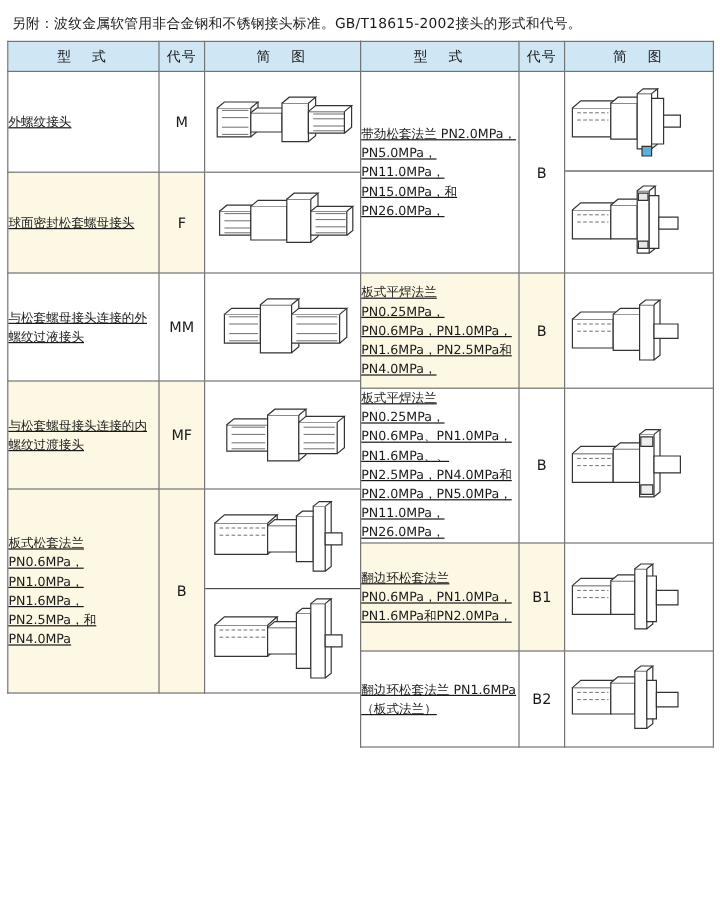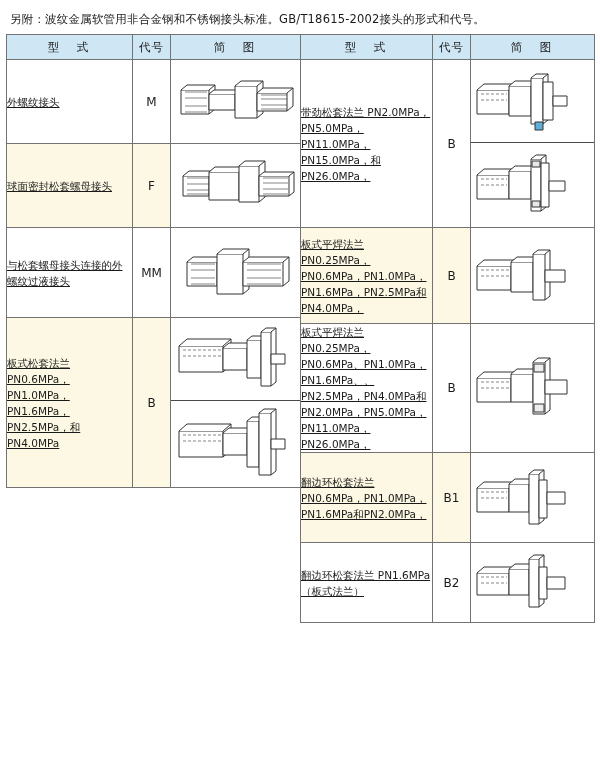--- a/index.html
+++ b/index.html
@@ -184,20 +184,41 @@
                     <path d="M70 30 h40 v24 h-40 z" fill="#fff"></path>
                     <path d="M70 30 l6 -5 h40 l-6 5" fill="#fff"></path>
                     <path d="M116 25 v24 l-6 5"></path>
                     <path d="M74 32 h34 M74 38 h34 M74 46 h34 M74 52 h34" stroke-width="0.6"></path>
                     <path d="M18 32 h24 M18 38 h24 M18 46 h24 M18 52 h24" stroke-width="0.6"></path>
                   </g>
                 </svg>
               </td>
             </tr>
 
+            <tr style="height:90px;">
+              <td class="type yellow">与松套螺母接头连接的内螺纹过渡接头</td>
+              <td class="code yellow">MF</td>
+              <td class="fig white">
+                <svg width="126" height="82" viewBox="0 0 126 82">
+                  <g fill="none" stroke="#333" stroke-width="1">
+                    <path d="M16 32 h34 v22 h-34 z" fill="#fff"></path>
+                    <path d="M16 32 l6 -5 h34 l-6 5" fill="#fff"></path>
+                    <path d="M56 27 v22 l-6 5"></path>
+                    <path d="M50 24 h26 v38 h-26 z" fill="#fff"></path>
+                    <path d="M50 24 l6 -5 h26 l-6 5" fill="#fff"></path>
+                    <path d="M82 19 v38 l-6 5"></path>
+                    <path d="M76 30 h32 v26 h-32 z" fill="#fff"></path>
+                    <path d="M76 30 l6 -5 h32 l-6 5" fill="#fff"></path>
+                    <path d="M114 25 v26 l-6 5"></path>
+                    <path d="M20 34 h28 M20 40 h28 M20 47 h28 M20 52 h28" stroke-width="0.6"></path>
+                    <path d="M80 34 h26 M80 40 h26 M80 47 h26 M80 52 h26" stroke-width="0.6"></path>
+                  </g>
+                </svg>
+              </td>
+            </tr>
 
 
             <tr style="height:170px;">
               <td class="type yellow">板式松套法兰 PN0.6MPa，PN1.0MPa，PN1.6MPa，PN2.5MPa，和PN4.0MPa</td>
               <td class="code yellow">B</td>
               <td class="fig white" style="padding:0;">
                 <div style="border-bottom:1px solid #4a4a4a;">
                   <svg width="126" height="82" viewBox="0 0 126 82">
                     <g fill="none" stroke="#333" stroke-width="1">
                       <path d="M6 28 h44 v26 h-44 z" fill="#fff"></path>

